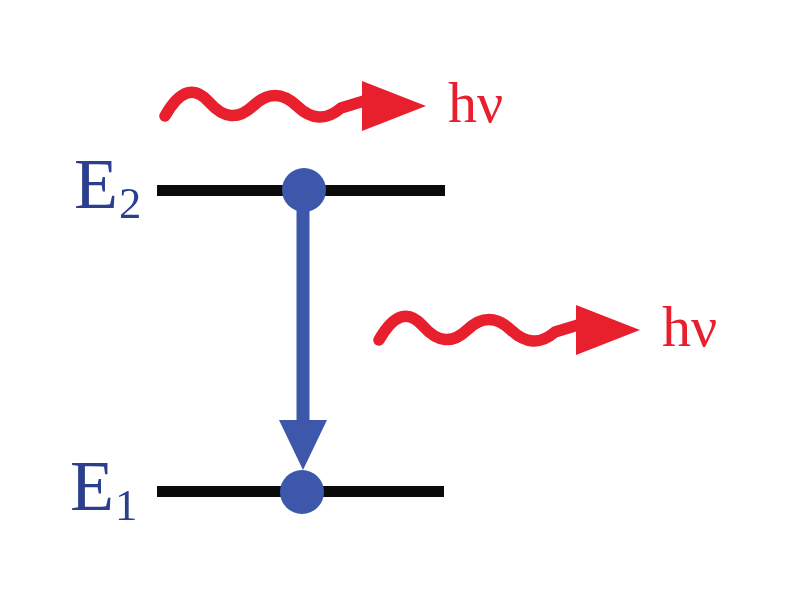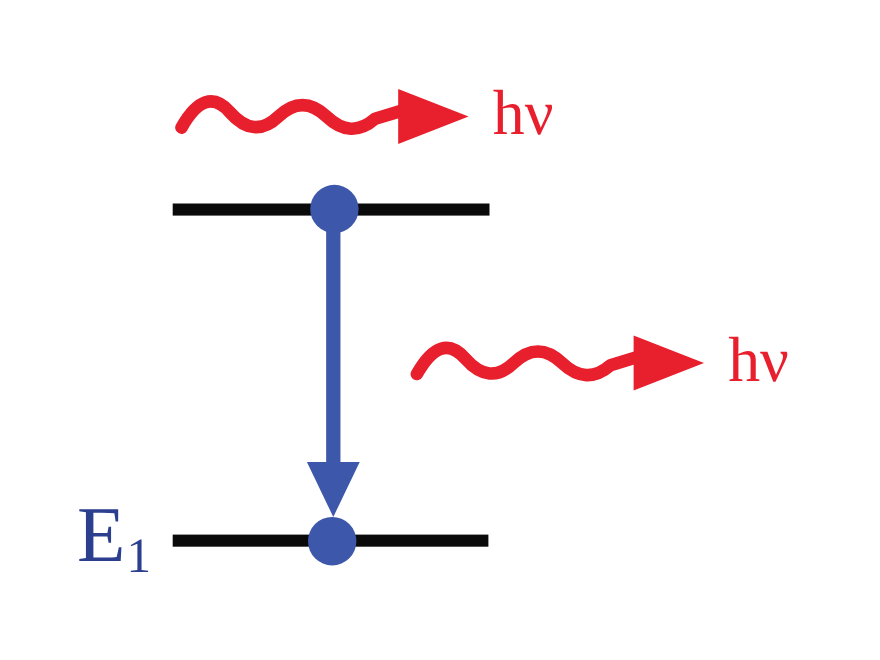--- a/index.html
+++ b/index.html
@@ -45,20 +45,23 @@
 <div class="canvas">
 
   <div class="photon top">
     <svg class="photon-arrow" viewBox="0 0 278 64" aria-hidden="true">
       <path class="photon-wave" d="M 7 42 Q 29 3 51 28 T 95 32 T 139 32 T 183 34 L 206 27"></path>
       <polygon class="photon-head" points="204,7 268,32 204,57"></polygon>
     </svg>
     <span class="photon-label">hν</span>
   </div>
 
+  <div class="level-label upper">
+    <span>E</span><span class="subscript">2</span>
+  </div>
 
   <div class="level-line upper"></div>
 
   <div class="electron-dot upper"></div>
 
   <svg class="transition-arrow" viewBox="0 0 68 282" aria-hidden="true">
     <line class="transition-line" x1="33" y1="0" x2="33" y2="236"></line>
     <polygon class="transition-head" points="9,226 57,226 33,276"></polygon>
   </svg>
 

